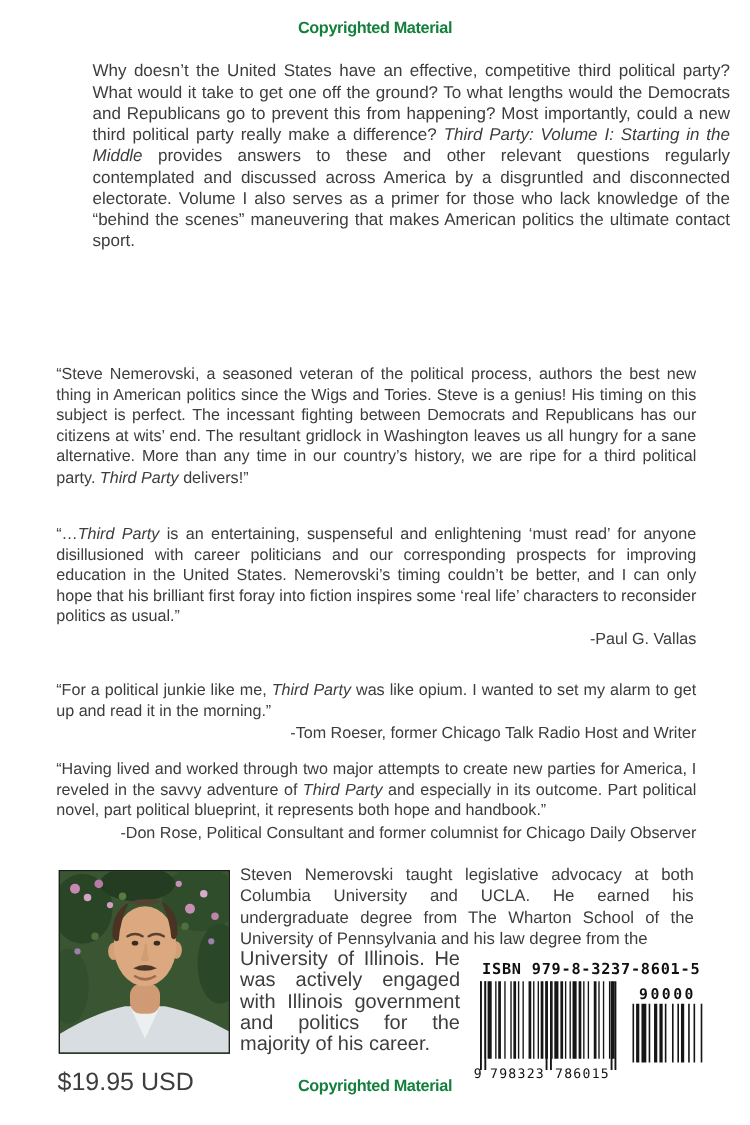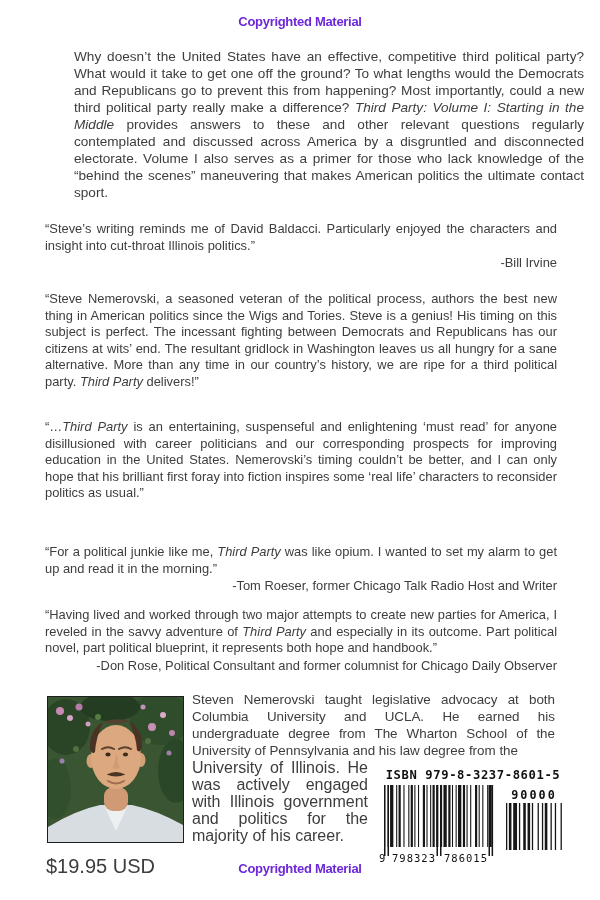--- a/index.html
+++ b/index.html
@@ -4,21 +4,21 @@
 <style>
   html,body { margin:0; padding:0; background:#ffffff; }
   .page {
     position:relative; width:600px; height:900px; background:#ffffff;
     font-family:"Liberation Sans", sans-serif; color:#3d3d3d; overflow:hidden;
   }
   i { font-style:italic; }
 
   .copyright {
     position:absolute; left:0; right:0; text-align:center;
-    color:#6d28d9; font-size:13px; font-weight:600; letter-spacing:-0.3px;
+    color:#15803d; font-size:13px; font-weight:600; letter-spacing:-0.3px;
   }
   .copyright.top { top:14px; }
   .copyright.bottom { top:861px; }
 
   .intro {
     position:absolute; left:45px; width:510px; top:48px;
     font-size:13.6px; line-height:17px; text-align:justify;margin-left:29px;
   }
 
   .quote {
@@ -59,31 +59,28 @@
 </style>
 </head>
 <body>
 
 <div class="page">
 
   <div class="copyright top">Copyrighted Material</div>
 
   <div class="intro"><span>Why doesn’t the United States have an effective, competitive third political party?  What would it take to get one off the ground?  To what lengths would the Democrats and Republicans go to prevent this from happening? Most importantly, could a new third political party really make a difference? </span><i>Third Party: Volume I: Starting in the Middle</i><span> provides answers to these and other relevant questions regularly contemplated and discussed across America by a disgruntled and disconnected electorate. Volume I also serves as a primer for those who lack knowledge of the “behind the scenes” maneuvering that makes American politics the ultimate contact sport.</span></div>
 
-  <div class="quote q1">
-    <div><span>“Steve’s writing reminds me of David Baldacci. Particularly enjoyed the characters and insight into cut-throat Illinois politics.”</span></div>
-    <div class="attr">-Bill Irvine</div>
-  </div>
 
   <div class="quote q2">
     <div><span>“Steve Nemerovski, a seasoned veteran of the political process, authors the best new thing in American politics since the Wigs and Tories. Steve is a genius! His timing on this subject is perfect. The incessant fighting between Democrats and Republicans has our citizens at wits’ end. The resultant gridlock in Washington leaves us all hungry for a sane alternative. More than any time in our country’s history, we are ripe for a third political party. </span><i>Third Party</i><span> delivers!”</span></div>
   </div>
 
   <div class="quote q3">
     <div><span>“…</span><i>Third Party</i><span> is an entertaining, suspenseful and enlightening ‘must read’ for anyone disillusioned with career politicians and our corresponding prospects for improving education in the United States. Nemerovski’s timing couldn’t be better, and I can only hope that his brilliant first foray into fiction inspires some ‘real life’ characters to reconsider politics as usual.”</span></div>
+    <div class="attr">-Paul G. Vallas</div>
   </div>
 
   <div class="quote q5">
     <div><span>“Having lived and worked through two major attempts to create new parties for America, I reveled in the savvy adventure of </span><i>Third Party</i><span> and especially in its outcome. Part political novel, part political blueprint, it represents both hope and handbook.”</span></div>
     <div class="attr">-Don Rose, Political Consultant and former columnist for Chicago Daily Observer</div>
   </div>
 
   <div class="quote q4">
     <div><span>“For a political junkie like me, </span><i>Third Party</i><span> was like opium. I wanted to set my alarm to get up and read it in the morning.”</span></div>
     <div class="attr">-Tom Roeser, former Chicago Talk Radio Host and Writer</div>

